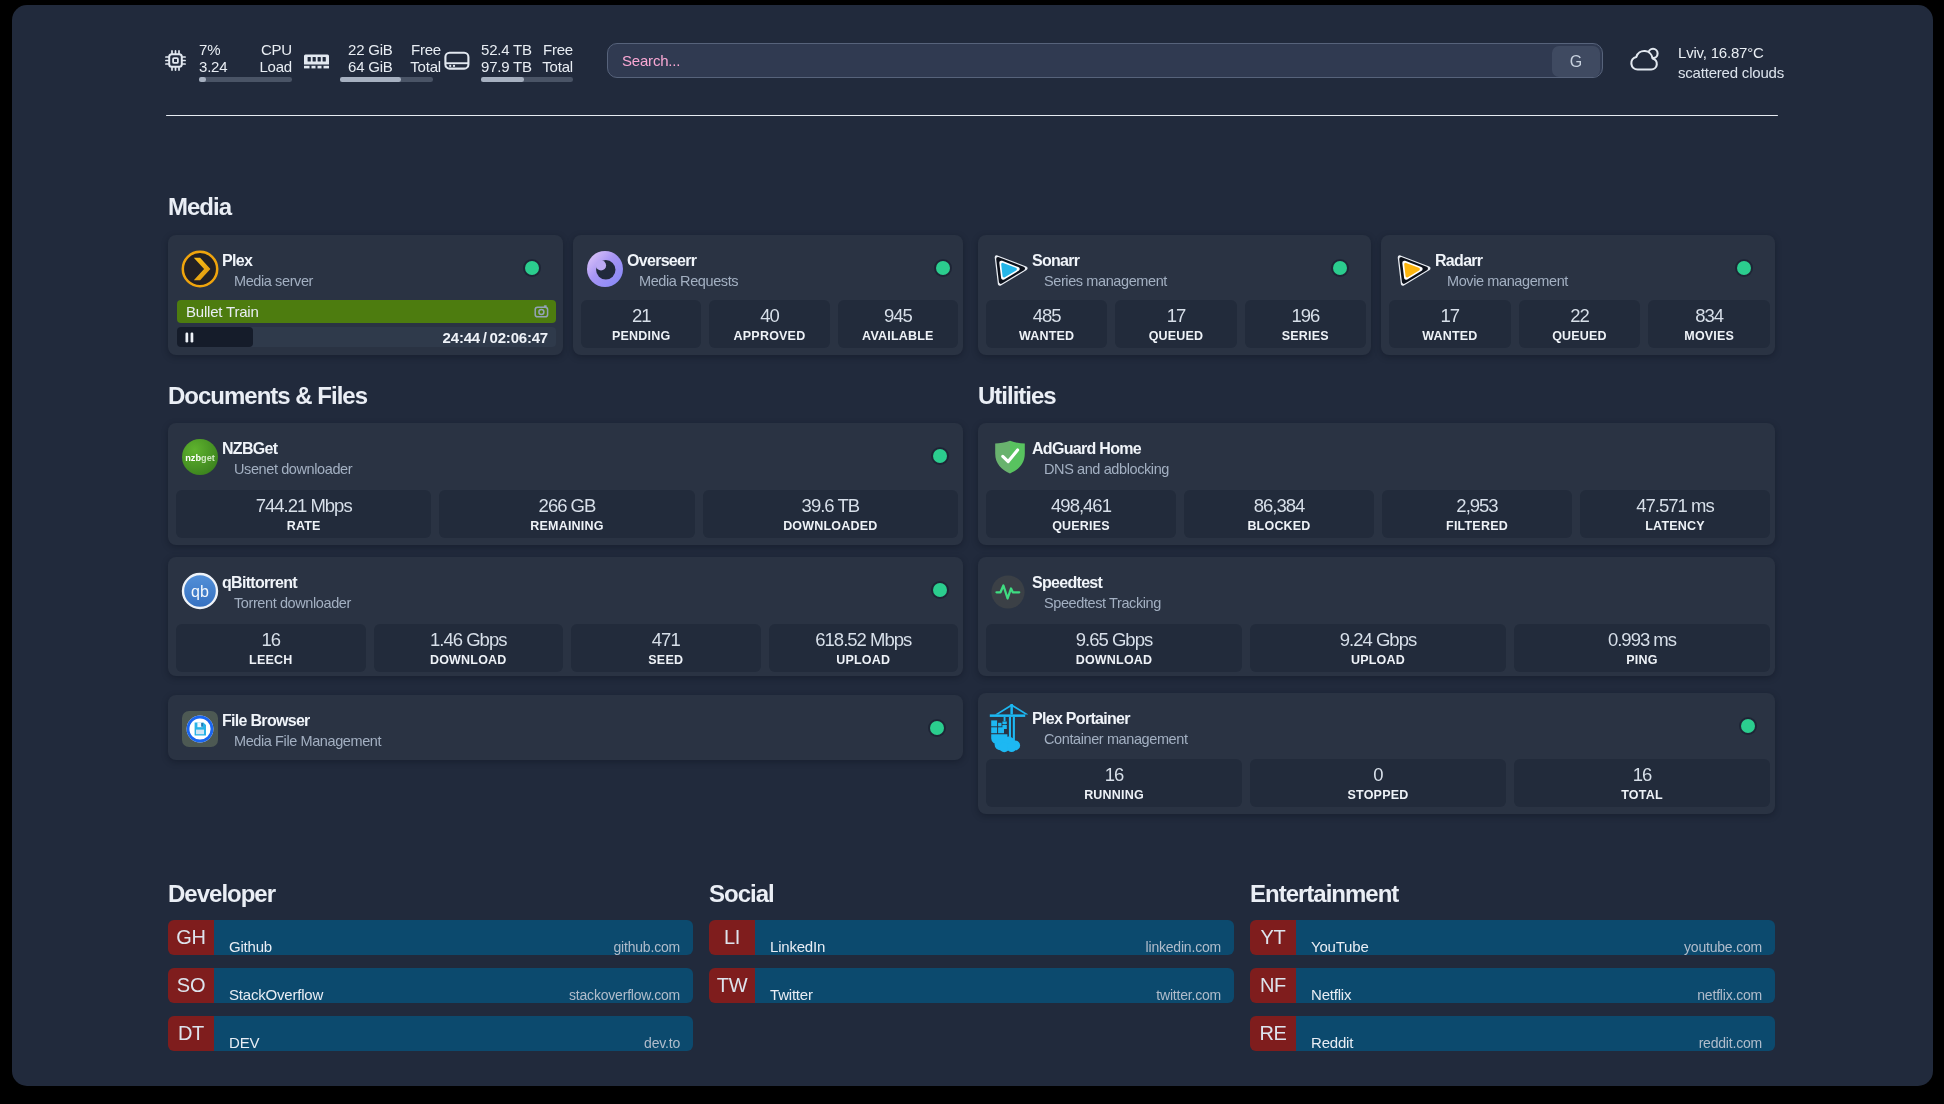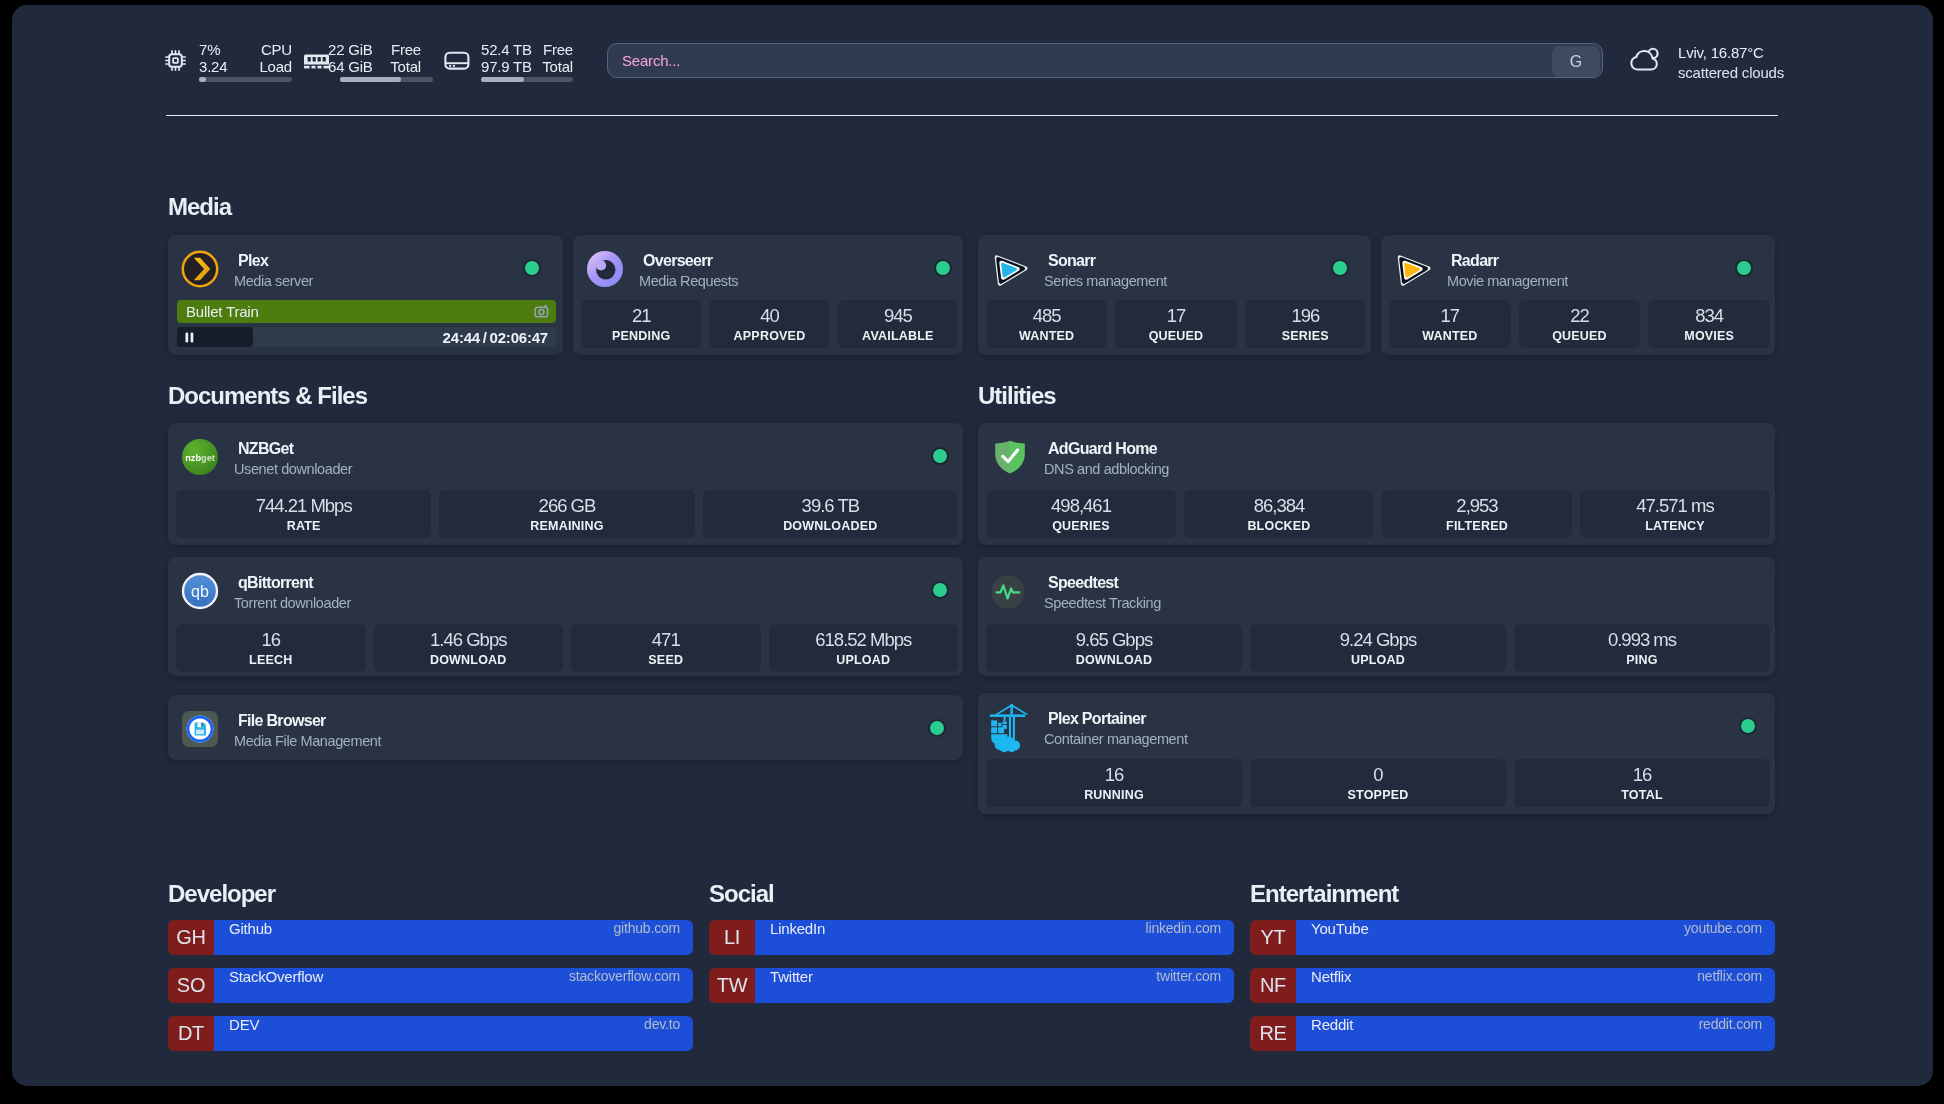--- a/index.html
+++ b/index.html
@@ -6,36 +6,36 @@
   font-family:"Liberation Sans", sans-serif; }
 #wrap { position:absolute; left:0; top:0; width:1944px; height:1104px; }
 .sech, .card .t, .card .s, .st .v, .st .l, .topv, .bk .ab, .bk .nm, .bk .url, .abs { transform:translateZ(0); }
 #page { position:absolute; left:12px; top:5px; width:1921px; height:1081px;
   border-radius:15px; background:#212a3c; }
 .abs { position:absolute; }
 .sech { position:absolute; font-size:24px; font-weight:600; letter-spacing:-1px; color:#eaeef5; }
 .card { position:absolute; background:#2a3343; border-radius:8px;
   box-shadow:0 2px 6px rgba(10,14,25,0.35); }
 .card .ic { position:absolute; }
-.card .t { position:absolute; left:70px; top:16px; font-size:16px; font-weight:600;
+.card .t { position:absolute; left:54px; top:16px; font-size:16px; font-weight:600;
   letter-spacing:-0.7px; color:#f0f4f9; line-height:20px; white-space:nowrap; }
 .card .s { position:absolute; left:66px; top:37px; font-size:14.5px; letter-spacing:-0.4px;
   color:#a3b0c2; line-height:18px; white-space:nowrap; }
 .dot { position:absolute; width:14px; height:14px; border-radius:50%; background:#2bcd8e;
   box-shadow:0 0 0 2px rgba(15,20,38,0.45); }
 .stats { position:absolute; left:8px; right:5px; bottom:7px; height:48px; display:flex; gap:8px; }
 .stats.lo { bottom:4px; }
 .st { flex:1; background:#222b3b; border-radius:6px; display:flex; flex-direction:column;
   align-items:center; justify-content:center; padding-top:1px; }
 .st .v { font-size:18.5px; letter-spacing:-1px; color:#d7dfe9; line-height:22px; }
 .st .l { font-size:12.5px; font-weight:700; letter-spacing:0.2px; color:#eef2f7; line-height:15px; margin-top:2px; }
 .bk { position:absolute; height:35px; display:flex; border-radius:6px; overflow:hidden; }
 .bk .ab { width:46px; background:#7f1d1d; color:#dde4ed; font-size:20px; letter-spacing:-0.3px;
   display:flex; align-items:center; justify-content:center; }
-.bk .bar { flex:1; background:#1d4ed8; display:flex; align-items:flex-start; }
+.bk .bar { flex:1; background:#0c4a6e; display:flex; align-items:flex-end; }
 .bk .nm { margin-left:15px; font-size:15px; letter-spacing:-0.2px; color:#e8edf4; }
 .bk .url { margin-left:auto; margin-right:13px; font-size:14px; letter-spacing:-0.2px; color:#b0bccb; }
 .topv { position:absolute; font-size:15px; letter-spacing:-0.2px; color:#e8edf3; line-height:16.5px; }
 .topv .r { float:right; }
 .pbar { position:absolute; height:4.5px; border-radius:2.3px; background:#4a5466; }
 .pfill { height:100%; border-radius:2.3px; background:#a6b0c0; }
 </style></head>
 <body>
 <div id="wrap">
 <div id="page"></div>
@@ -70,21 +70,21 @@
 <g fill="#212a3c">
 <rect x="4.6" y="7" width="3.2" height="4.6" rx="0.6"></rect>
 <rect x="9.6" y="7" width="3.2" height="4.6" rx="0.6"></rect>
 <rect x="14.6" y="7" width="3.2" height="4.6" rx="0.6"></rect>
 <rect x="19.6" y="7" width="3.2" height="4.6" rx="0.6"></rect>
 <rect x="6.5" y="15.3" width="2" height="3.6"></rect>
 <rect x="12.5" y="15.3" width="2" height="3.6"></rect>
 <rect x="18.5" y="15.3" width="2" height="3.6"></rect>
 </g>
       </svg></div>
-    <div class="topv" style="left:328px;top:42px;width:93px">
+    <div class="topv" style="left:348px;top:42px;width:93px">
       <div>22 GiB<span class="r">Free</span></div>
       <div>64 GiB<span class="r">Total</span></div>
     </div>
     <div class="pbar" style="left:340px;top:77px;width:93px">
       <div class="pfill" style="width:66%"></div>
     </div>
 <div class="abs" style="left:444px;top:50px"><svg width="26" height="22" viewBox="0 0 26 22" fill="none">
 <rect x="1.4" y="2.8" width="23" height="15.8" rx="4.2" stroke="#e2e8f0" stroke-width="2.1"></rect>
 <line x1="1.8" y1="13.2" x2="24" y2="13.2" stroke="#e2e8f0" stroke-width="1.9"></line>
 <circle cx="6.2" cy="15.9" r="1.15" fill="#e2e8f0"></circle>

